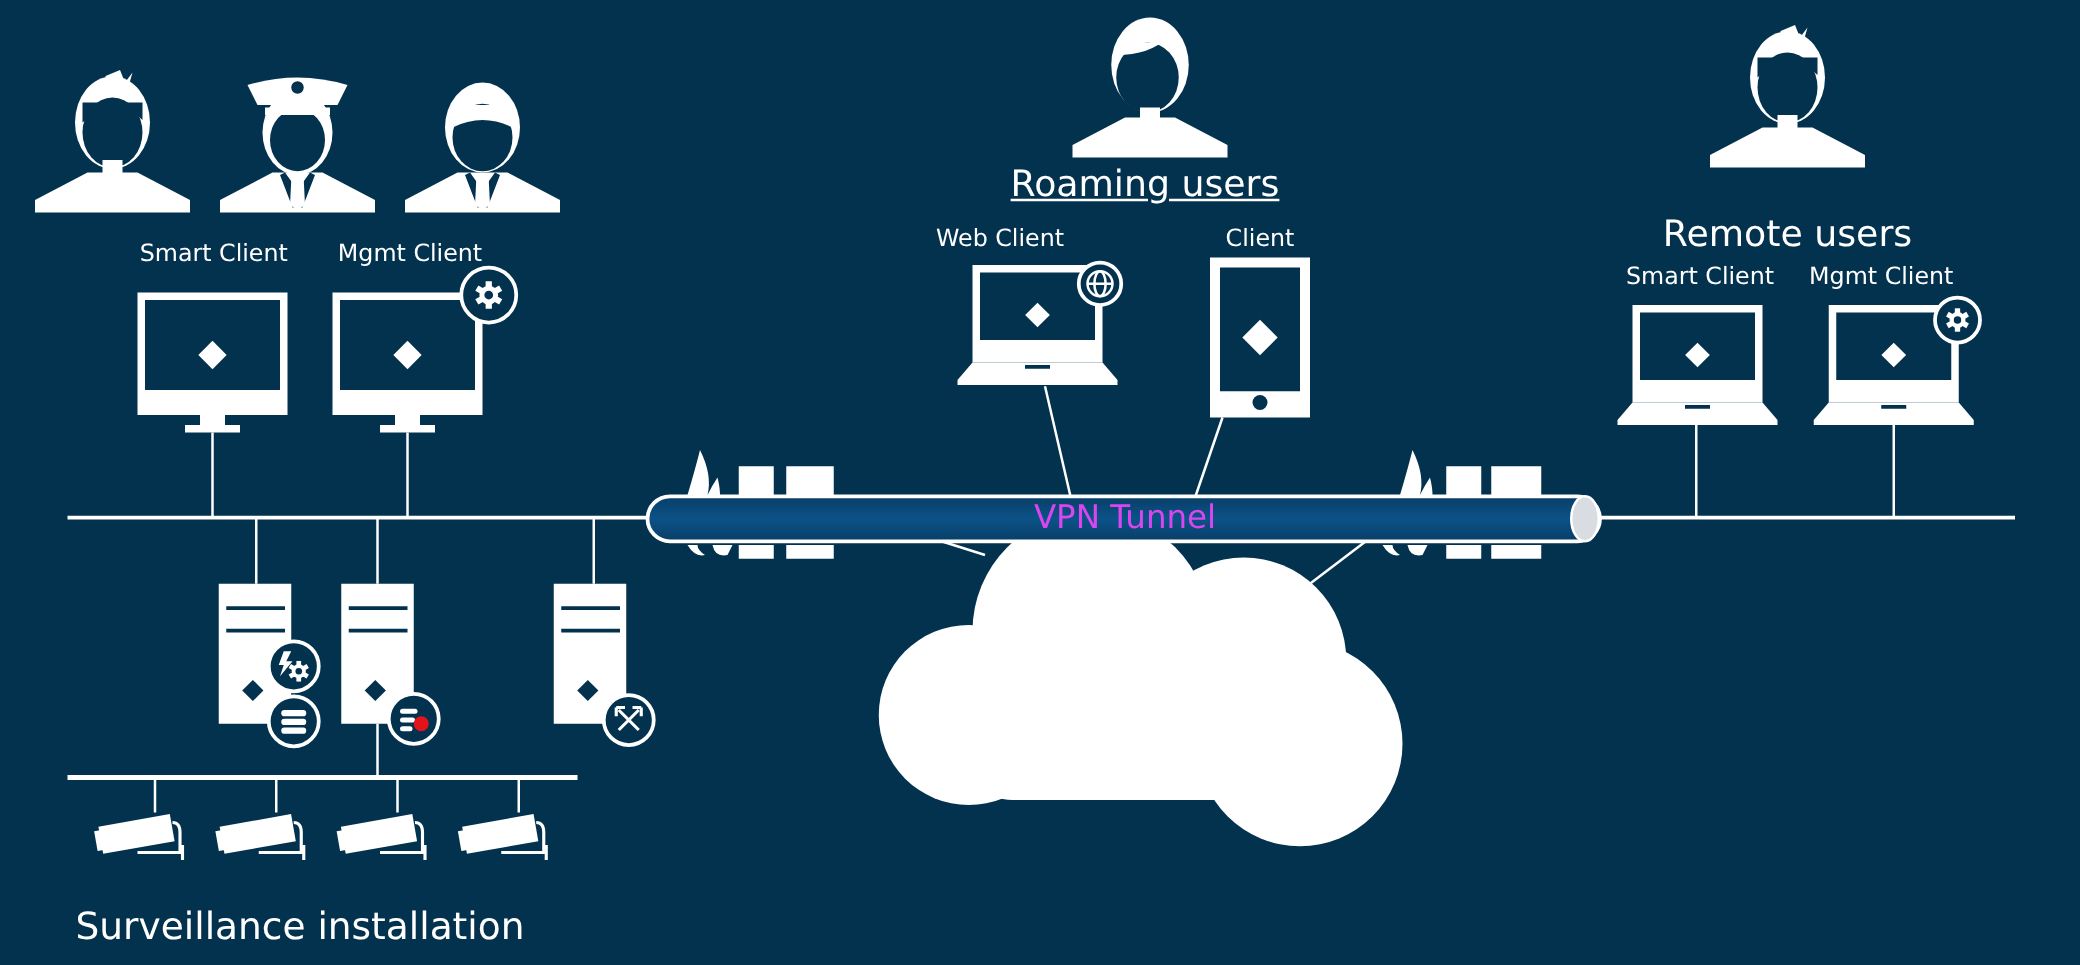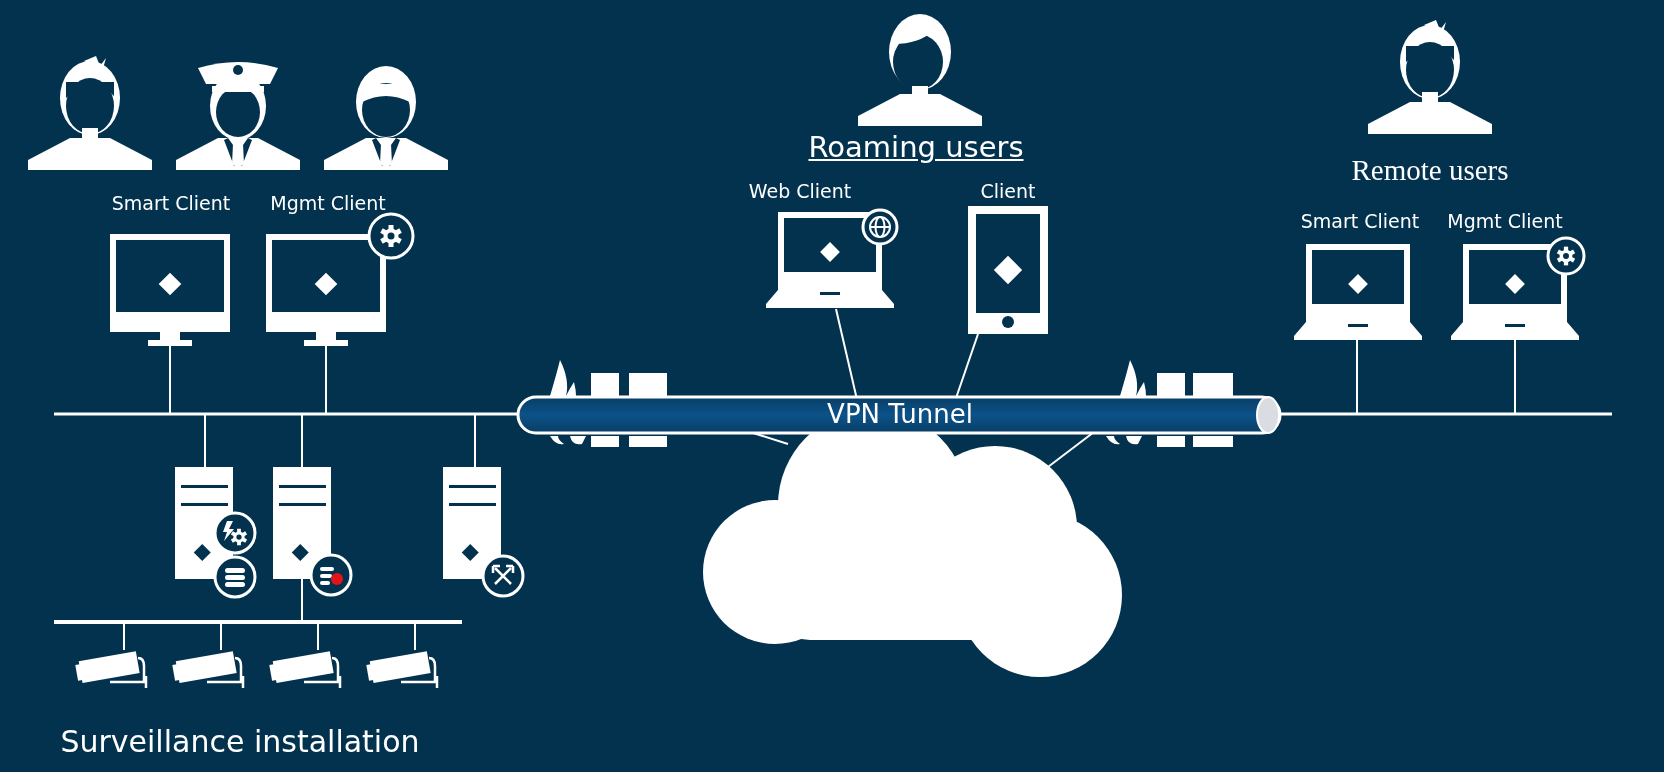--- a/index.html
+++ b/index.html
@@ -2,21 +2,21 @@
 <html><head>
 <meta charset="utf-8">
 <style>
   html, body { margin: 0; padding: 0; }
   body { width: 1664px; height: 772px; background: #03324f; overflow: hidden; position: relative; font-family: "DejaVu Sans", sans-serif; }
   #stage { position: absolute; left: 0; top: 0; width: 1664px; height: 772px; }
   .lbl { position: absolute; color: #ffffff; white-space: nowrap; transform: translateX(-50%); letter-spacing: 0; }
   .lbl-sm { font-size: 19px; }
   .lbl-md { font-size: 29px; }
   .lbl-lg { font-size: 30px; }
-  .tunnel-text { position: absolute; color: #ffffff; font-size: 26px; transform: translate(-50%, -50%); white-space: nowrap; }
+  .tunnel-text { position: absolute; color: #d946ef; font-size: 26px; transform: translate(-50%, -50%); white-space: nowrap; }
 </style>
 </head>
 <body>
 
 <svg id="stage" width="1664" height="772" viewBox="0 0 1664 772" xmlns="http://www.w3.org/2000/svg">
   <defs>
     <linearGradient id="tg" x1="0" y1="0" x2="0" y2="1">
       <stop offset="0" stop-color="#083e66"></stop>
       <stop offset="0.5" stop-color="#0c5288"></stop>
       <stop offset="1" stop-color="#083e66"></stop>
@@ -238,17 +238,17 @@
 </svg>
 
 <div class="lbl lbl-sm" style="left:171px; top:192px;">Smart Client</div>
 <div class="lbl lbl-sm" style="left:328px; top:192px;">Mgmt Client</div>
 <div class="lbl lbl-lg" style="left:240px; top:724px;">Surveillance installation</div>
 
 <div class="lbl lbl-md" style="left:916px; top:130px;text-decoration:underline;">Roaming users</div>
 <div class="lbl lbl-sm" style="left:800px; top:180px;">Web Client</div>
 <div class="lbl lbl-sm" style="left:1008px; top:180px;">Client</div>
 
-<div class="lbl lbl-md" style="left:1430px; top:154px;font-family:Liberation Serif, serif;">Remote users</div>
+<div class="lbl lbl-md" style="left:1430px; top:170px;">Remote users</div>
 <div class="lbl lbl-sm" style="left:1360px; top:210px;">Smart Client</div>
 <div class="lbl lbl-sm" style="left:1505px; top:210px;">Mgmt Client</div>
 
 <div class="tunnel-text" style="left:900px; top:414px;">VPN Tunnel</div>
 
 </body></html>

